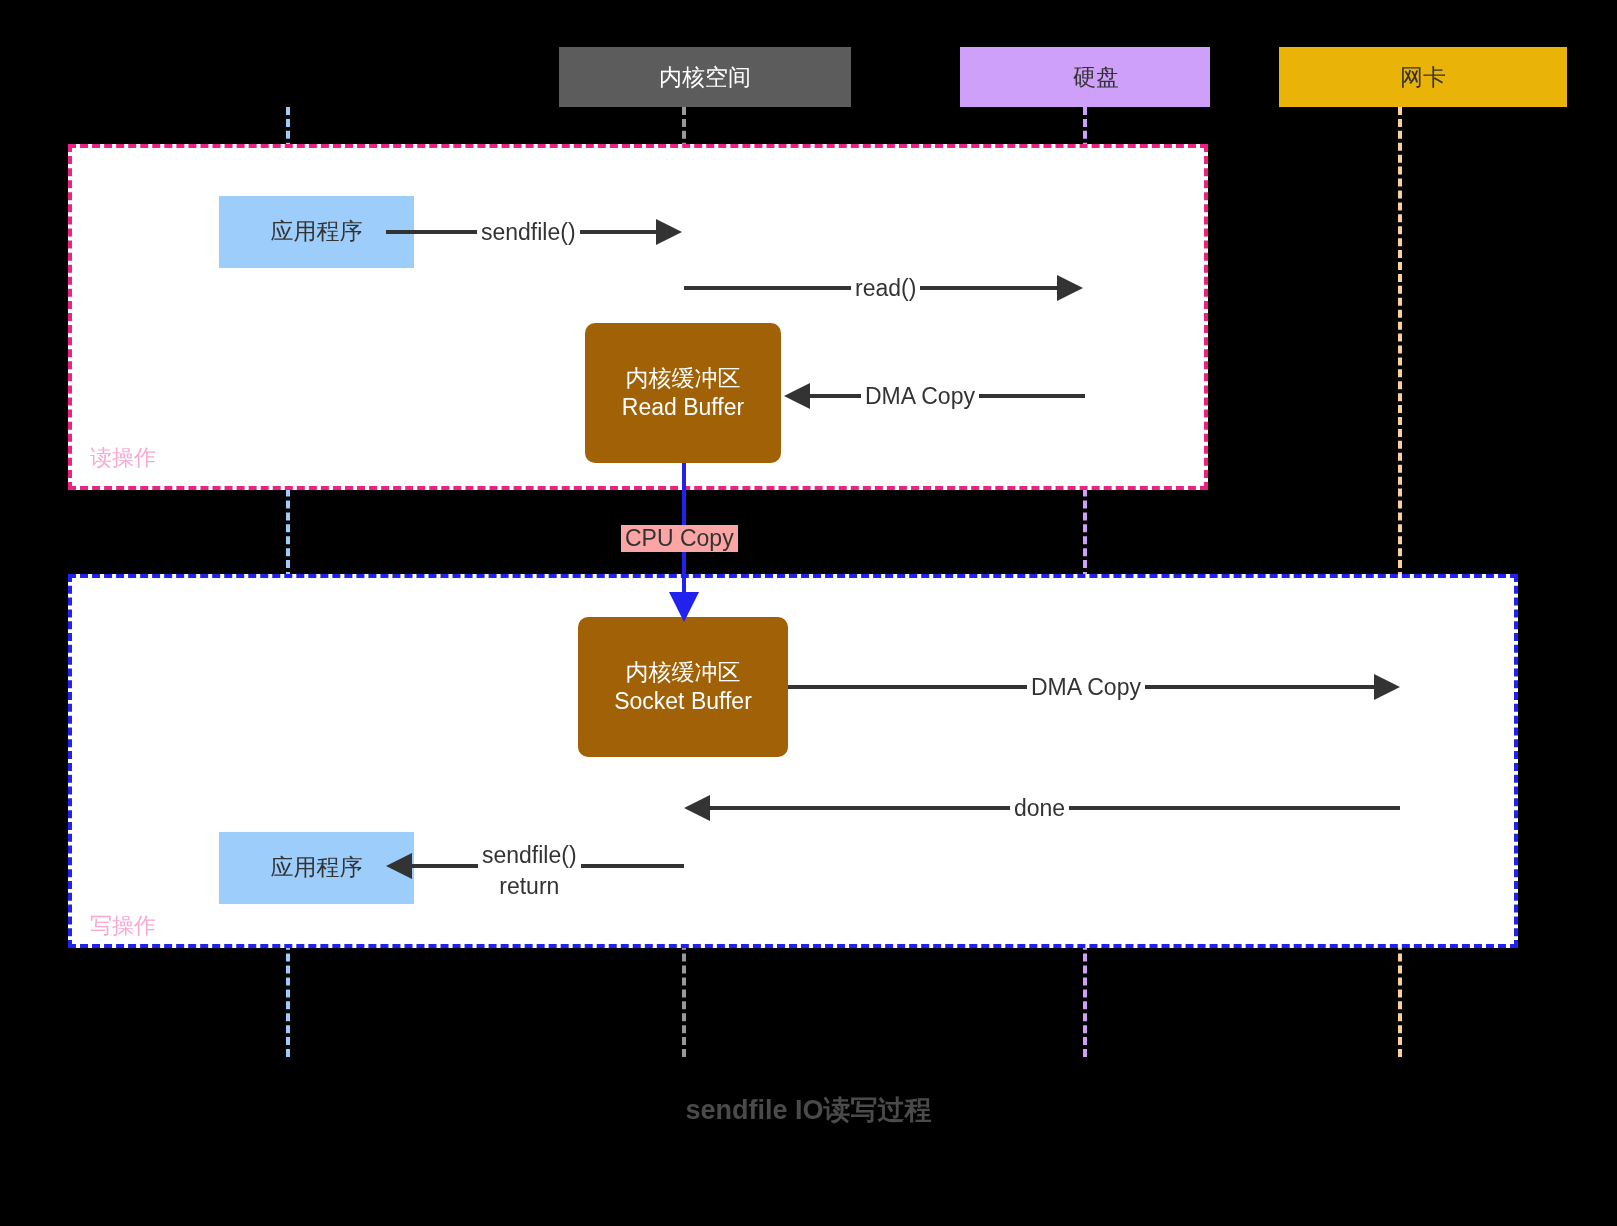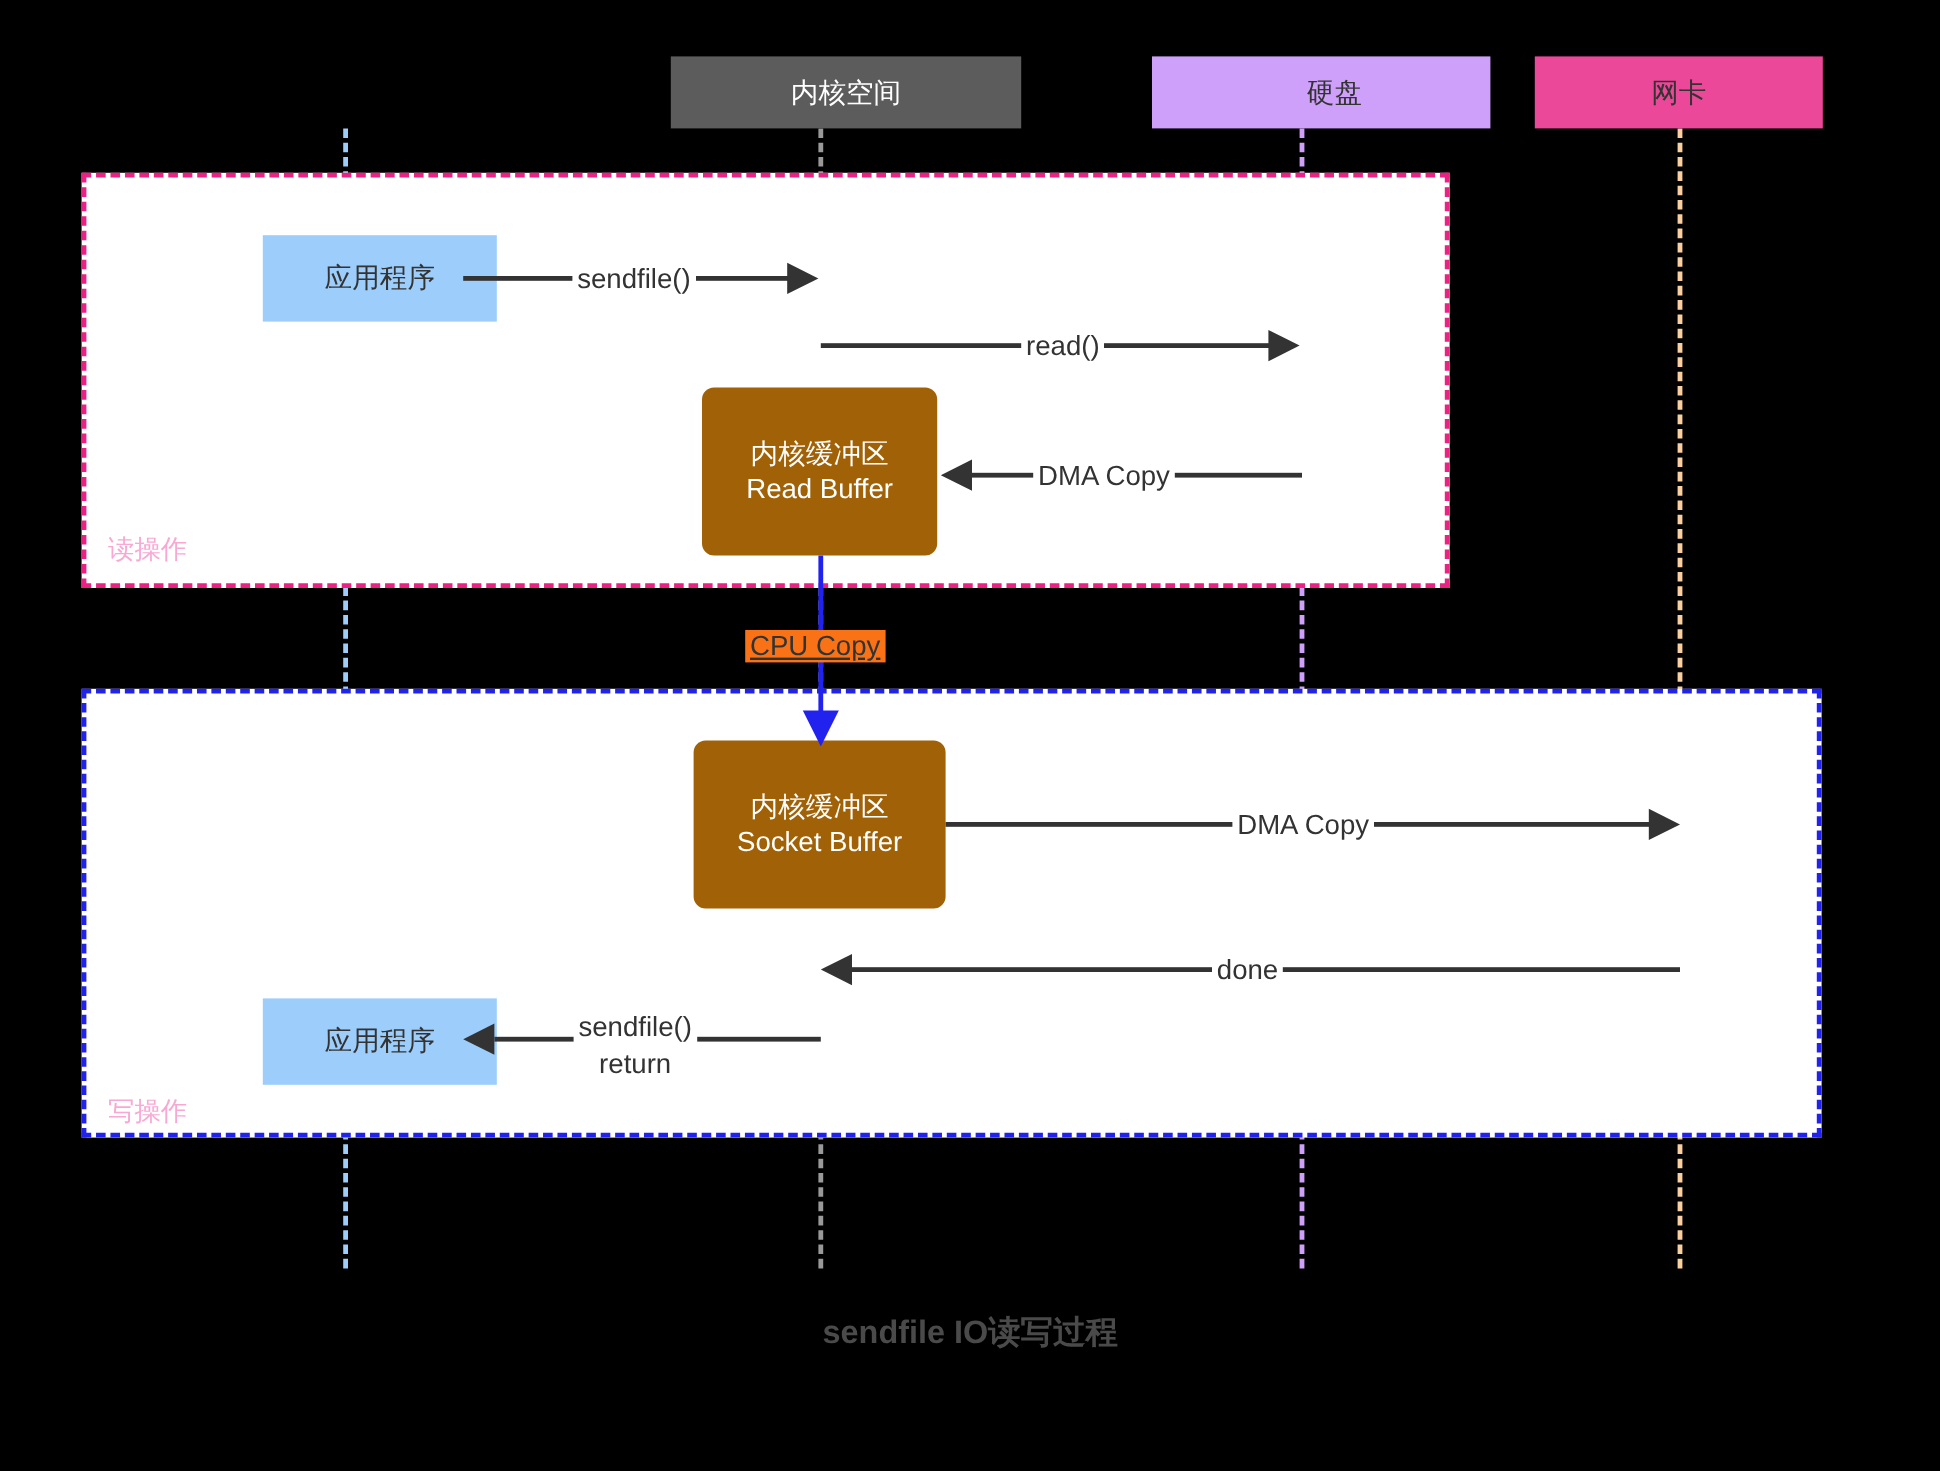--- a/index.html
+++ b/index.html
@@ -28,45 +28,45 @@
   .arrowL{position:absolute;width:0;height:0;z-index:8;
           border-top:13px solid transparent;border-bottom:13px solid transparent;
           border-right:26px solid #333;}
   .arrowD{position:absolute;width:0;height:0;z-index:8;
           border-left:15px solid transparent;border-right:15px solid transparent;
           border-top:30px solid #2222ee;}
 
   .edgelabel{position:absolute;font-size:23px;color:#333;background:#fff;
              padding:0 4px;white-space:nowrap;z-index:9;}
   .edgelabel.twoline{text-align:center;line-height:1.35;}
-  .edgelabel.ondark{background:#f97316;text-decoration:underline;}
+  .edgelabel.ondark{background:#fca5a5;}
 
   #caption{position:absolute;width:100%;text-align:center;font-size:27px;
            font-weight:bold;color:#4a4a4a;z-index:10;}
 </style>
 </head>
 <body>
 
 <div id="stage">
 
   <div class="lifeline" style="left:286px;top:107px;height:950px;border-color:#9ccdfb;"></div>
   <div class="lifeline" style="left:682px;top:107px;height:950px;border-color:#999999;"></div>
   <div class="lifeline" style="left:1083px;top:107px;height:950px;border-color:#cfa0fa;"></div>
   <div class="lifeline" style="left:1398px;top:107px;height:950px;border-color:#fbd0a0;"></div>
 
   <div class="region" style="left:68px;top:144px;width:1140px;height:346px;border:4px dashed #ec2184;"></div>
   <div class="region" style="left:68px;top:574px;width:1450px;height:374px;border:4px dashed #2222ee;"></div>
 
   <div class="actor" style="left:559px;top:47px;width:292px;height:60px;background:#5c5c5c;color:#fff;">
     <span>内核空间</span>
   </div>
-  <div class="actor" style="left:960px;top:47px;width:282px;height:60px;background:#cfa0fa;padding-left:22px;">
+  <div class="actor" style="left:960px;top:47px;width:250px;height:60px;background:#cfa0fa;padding-left:22px;">
     <span>硬盘</span>
   </div>
-  <div class="actor" style="left:1279px;top:47px;width:240px;height:60px;background:#ec4899;align-items:center;">
+  <div class="actor" style="left:1279px;top:47px;width:288px;height:60px;background:#eab308;align-items:center;">
     <span>网卡</span>
   </div>
 
   <div class="node blue" style="left:191px;top:196px;width:195px;height:72px;">
     <span>应用程序</span>
   </div>
 
   <div class="hline" style="left:386px;top:230px;width:272px;"></div>
   <div class="arrowR" style="left:656px;top:219px;"></div>
   <div class="edgelabel" style="left:477px;top:219px;">sendfile()</div>

